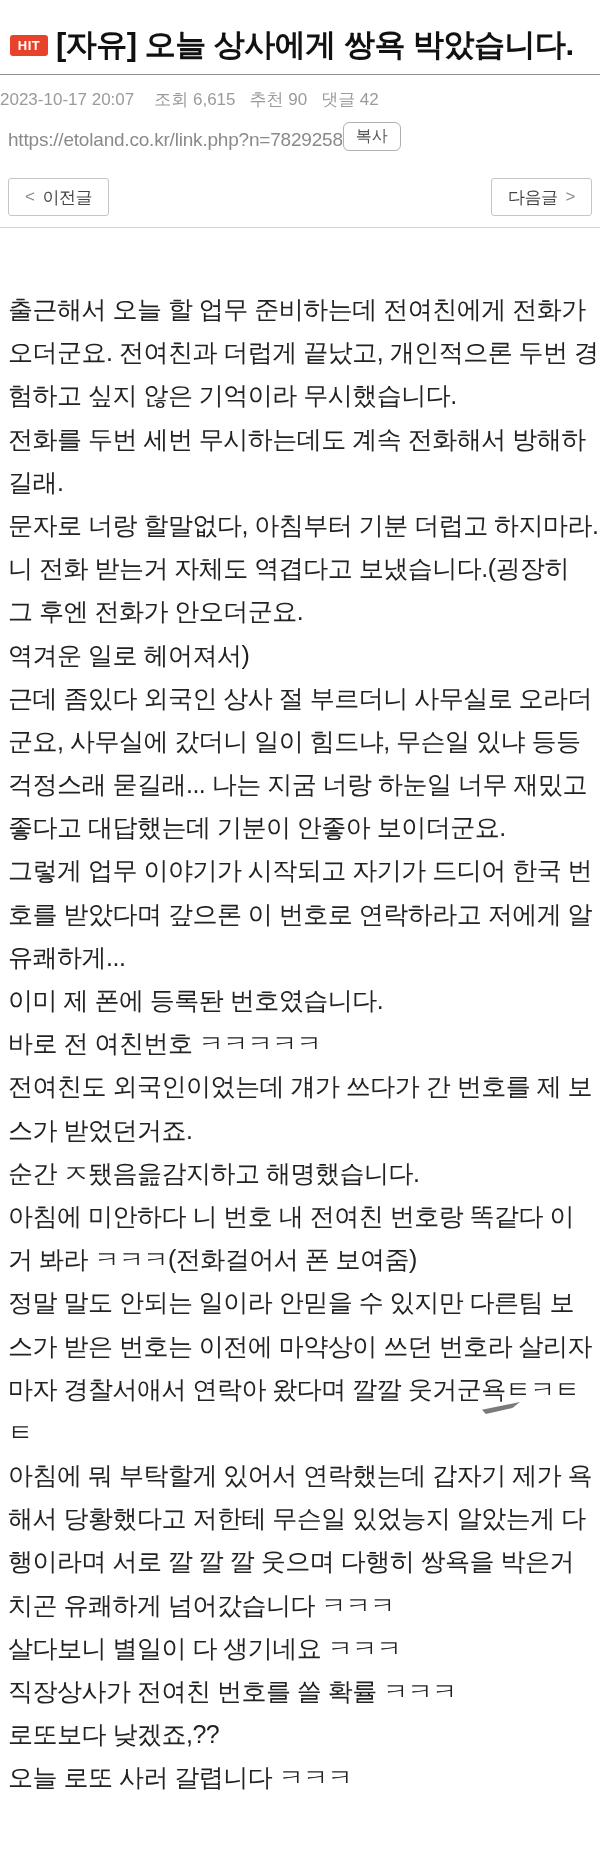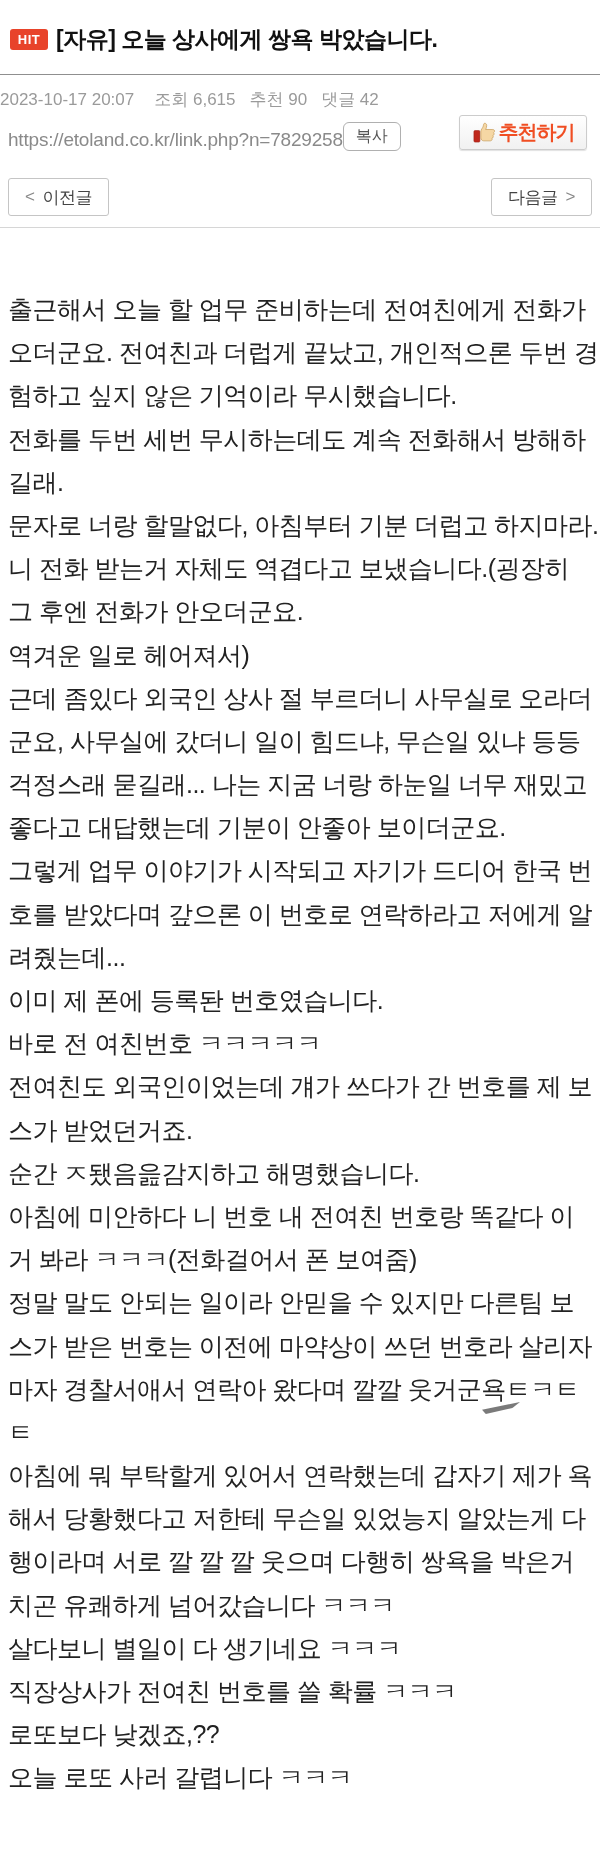--- a/index.html
+++ b/index.html
@@ -20,21 +20,21 @@
   }
   .hit-badge {
     display: inline-flex; align-items: center; justify-content: center;
     min-width: 38px; height: 21px;
     background: #e8432a; color: #ffffff;
     font-size: 13px; font-weight: 700; letter-spacing: .5px;
     border-radius: 3px; padding: 0 4px; box-sizing: border-box;
     flex: 0 0 auto;
   }
   .post-title {
-    margin: 0; font-size: 23px; font-weight: 700; color: #111111;
+    margin: 0; font-size: 31px; font-weight: 700; color: #111111;
     letter-spacing: -0.5px; white-space: nowrap; overflow: hidden;
   }
   .divider { position: absolute; left: 0; right: 0; height: 0; border: 0; margin: 0; }
   .divider.dark  { top: 74px;  border-top: 1px solid #8f8f8f; }
   .divider.light { top: 227px; border-top: 1px solid #d6d6d6; }
 
   .meta-row {
     position: absolute; top: 88px; left: 0; right: 0;
     text-align: left; padding-right: 67px;
     font-size: 17px; color: #9a9a9a; white-space: nowrap;
@@ -108,29 +108,20 @@
   </div>
   <hr class="divider dark">
 
   <div class="meta-row">
     <span class="post-date">2023-10-17 20:07</span><span class="stats"><span class="stat">조회 6,615</span><span class="stat">추천 90</span><span class="stat">댓글 42</span></span>
   </div>
 
   <div class="link-row">
     <span class="post-url">https://etoland.co.kr/link.php?n=7829258</span>
     <button class="copy-btn">복사</button>
-    <button class="recommend-btn">
-      <span style="display:inline-flex;">
-        <svg width="25" height="25" viewBox="0 0 26 26" aria-hidden="true">
-          <rect x="2" y="11" width="6.2" height="12" rx="1.2" fill="#c0281c" stroke="#9e1f15" stroke-width="0.6"></rect>
-          <path d="M9.2 12.2 c0-2.6 1.9-3.5 2.5-5.8 .3-1.1 .2-3 1.6-3 1.3 0 2 1 2 2.4 0 1.6-.6 2.8-1.1 4.1 h7.4 c1.3 0 2.1 .9 1.8 2.1 -.2 .8-1 1.2-1 1.2 s.8 .6 .5 1.7 c-.2 .9-1.2 1.3-1.2 1.3 s.6 .7 .3 1.6 c-.3 .9-1.3 1.2-1.3 1.2 s.5 .6 .2 1.4 c-.3 1-1.3 1.3-2.1 1.3 h-6.5 c-1.8 0-3.1-1.5-3.1-3.2 z" fill="#f5d7a4" stroke="#c9a05e" stroke-width="0.8"></path>
-        </svg>
-      </span>
-      <span>추천하기</span>
-    </button>
   </div>
 
   <div class="nav-row">
     <button class="nav-btn">
       <span class="chev">&lt;</span>
       <span>이전글</span>
     </button>
     <button class="nav-btn">
       <span>다음글</span>
       <span class="chev">&gt;</span>
@@ -147,21 +138,21 @@
       <div class="body-line">문자로 너랑 할말없다, 아침부터 기분 더럽고 하지마라.</div>
       <div class="body-line">니 전화 받는거 자체도 역겹다고 보냈습니다.(굉장히</div>
       <div class="body-line">그 후엔 전화가 안오더군요.</div>
       <div class="body-line">역겨운 일로 헤어져서)</div>
       <div class="body-line">근데 좀있다 외국인 상사 절 부르더니 사무실로 오라더</div>
       <div class="body-line">군요, 사무실에 갔더니 일이 힘드냐, 무슨일 있냐 등등</div>
       <div class="body-line">걱정스래 묻길래... 나는 지굼 너랑 하눈일 너무 재밌고</div>
       <div class="body-line">좋다고 대답했는데 기분이 안좋아 보이더군요.</div>
       <div class="body-line">그렇게 업무 이야기가 시작되고 자기가 드디어 한국 번</div>
       <div class="body-line">호를 받았다며 갚으론 이 번호로 연락하라고 저에게 알</div>
-      <div class="body-line">려줬는데...</div>
+      <div class="body-line">유쾌하게...</div>
       <div class="body-line">이미 제 폰에 등록돤 번호였습니다.</div>
       <div class="body-line">바로 전 여친번호 ㅋㅋㅋㅋㅋ</div>
       <div class="body-line">전여친도 외국인이었는데 걔가 쓰다가 간 번호를 제 보</div>
       <div class="body-line">스가 받었던거죠.</div>
       <div class="body-line">순간 ㅈ됐음읊감지하고 해명했습니다.</div>
       <div class="body-line">아침에 미안하다 니 번호 내 전여친 번호랑 똑같다 이</div>
       <div class="body-line">거 봐라 ㅋㅋㅋ(전화걸어서 폰 보여줌)</div>
       <div class="body-line">정말 말도 안되는 일이라 안믿을 수 있지만 다른팀 보</div>
       <div class="body-line">스가 받은 번호는 이전에 마약상이 쓰던 번호라 살리자</div>
       <div class="body-line">마자 경찰서애서 연락아 왔다며 깔깔 웃거군욕ㅌㅋㅌ</div>

